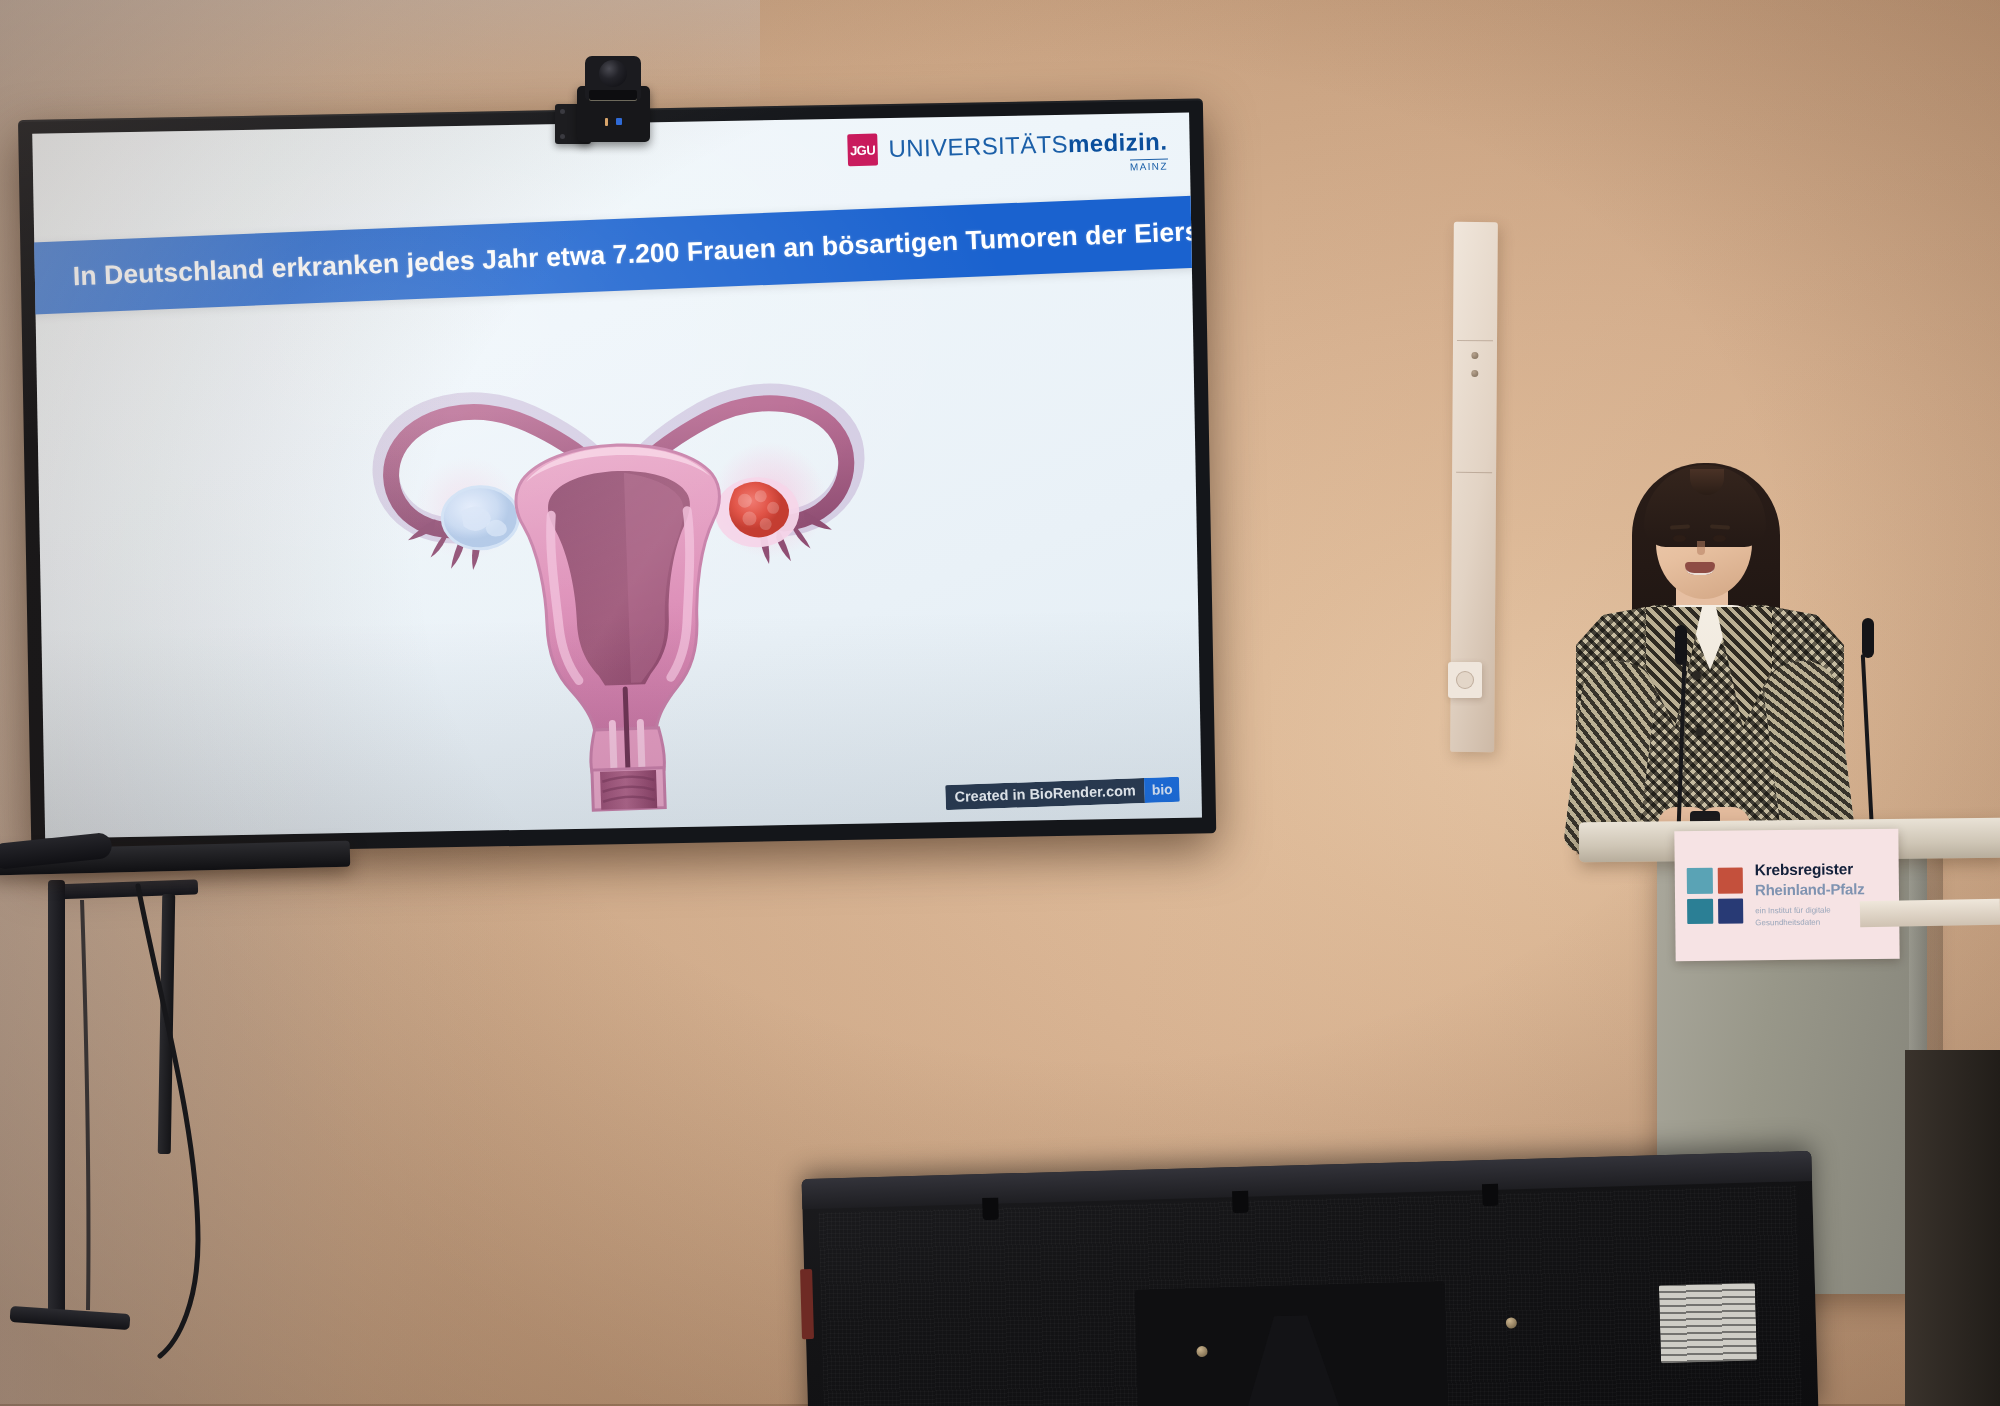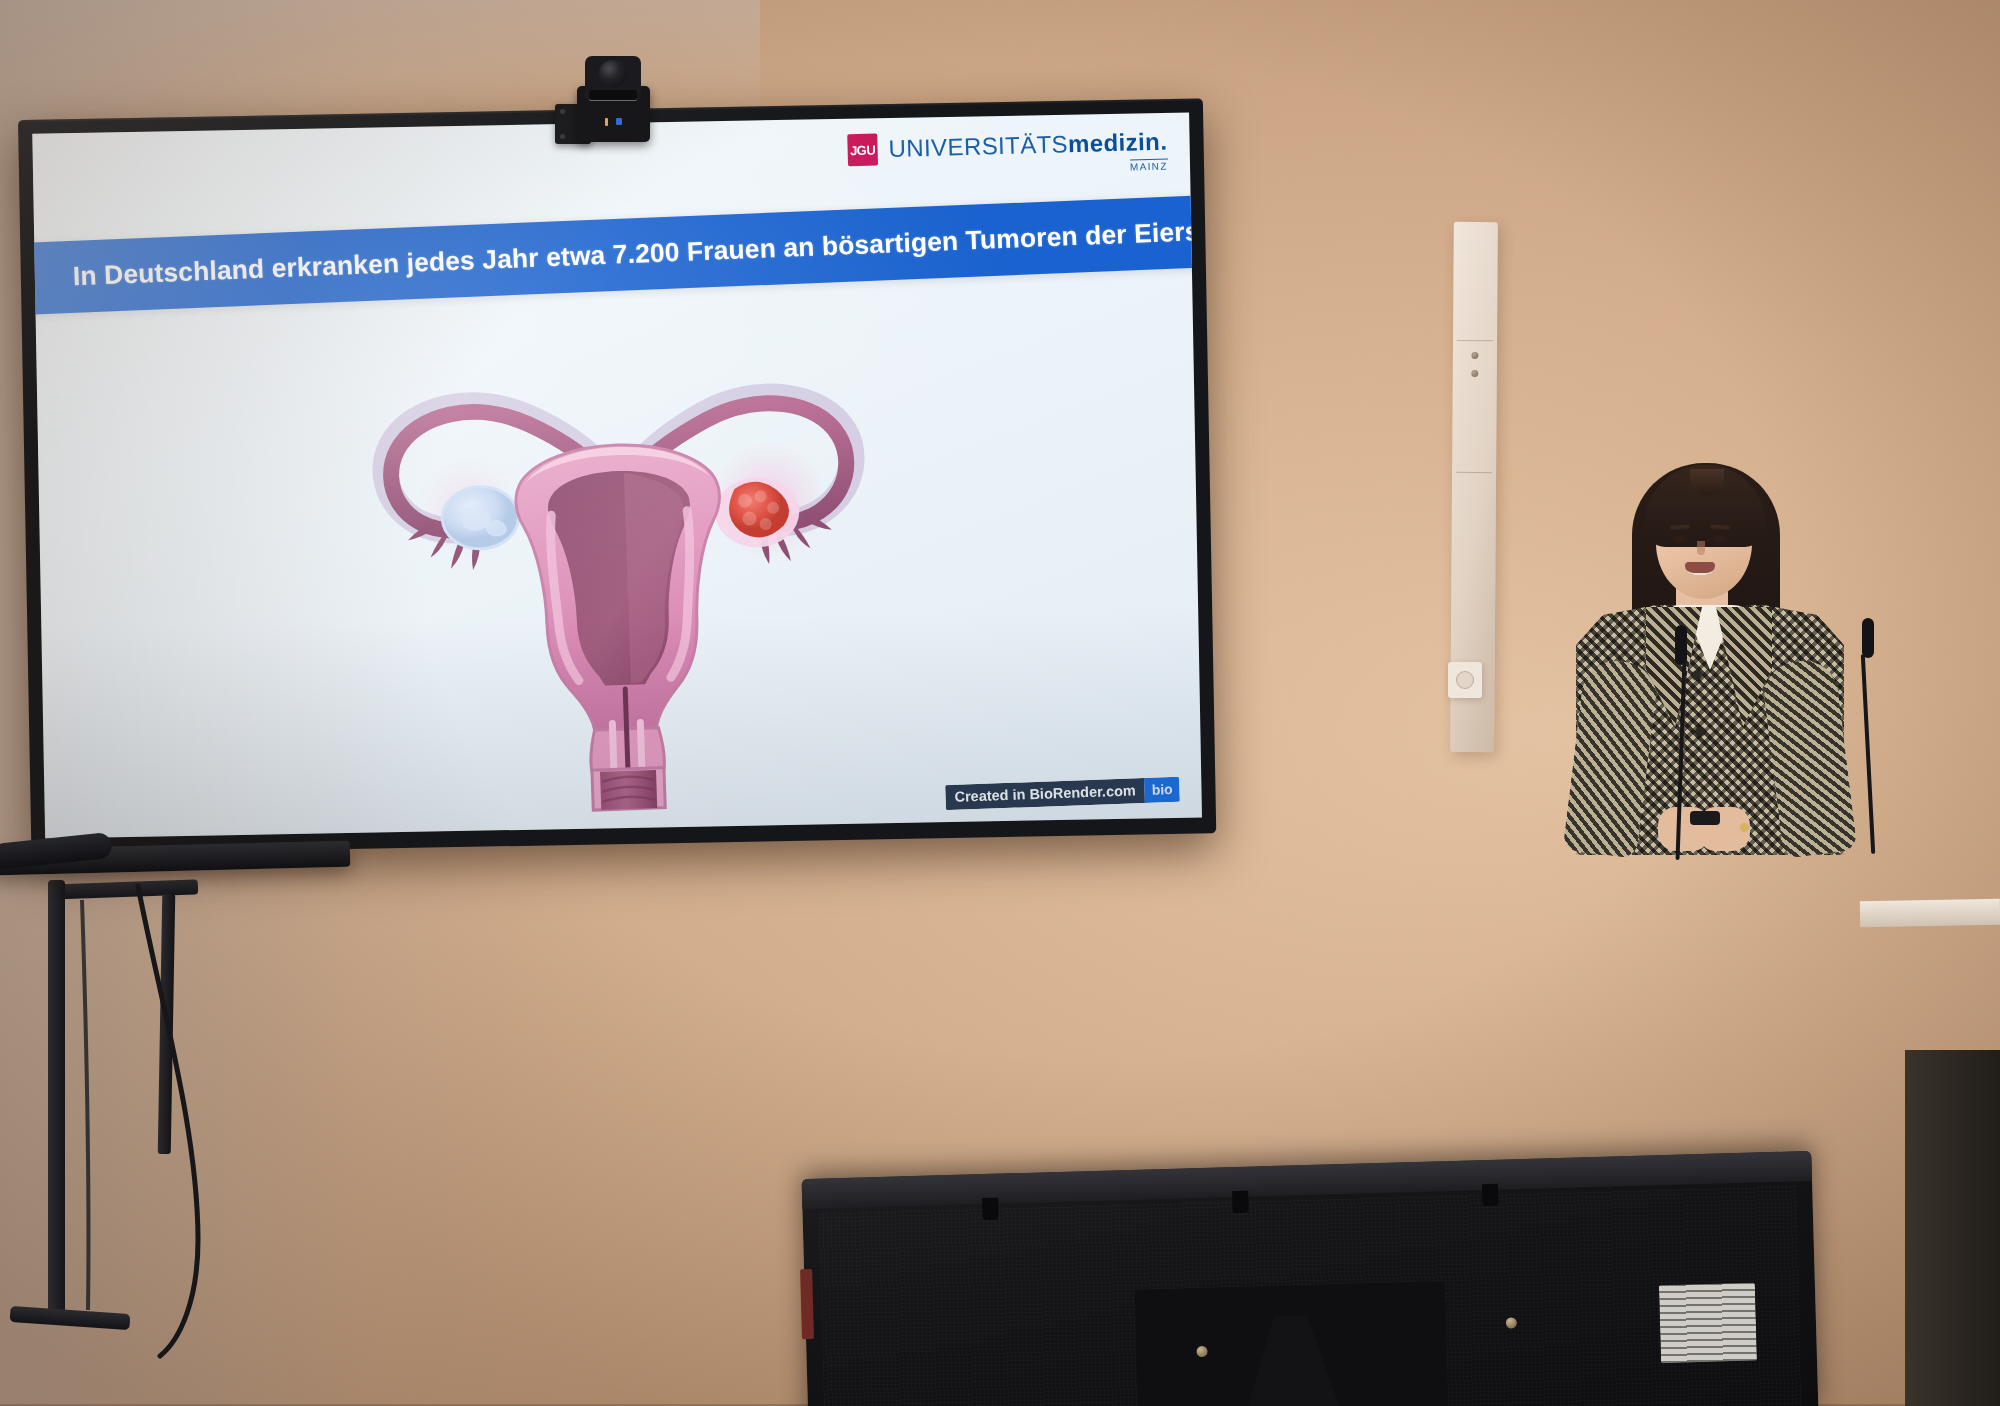--- a/index.html
+++ b/index.html
@@ -401,20 +401,38 @@
     <div class="hand r"></div>
     <div class="clicker"></div>
     <div class="ring"></div>
   </div>
 
   <div class="mic-head" style="left:1675px;top:625px"></div>
   <div class="mic" style="left:1679px;top:660px;width:4px;height:200px;transform:rotate(2deg)"></div>
   <div class="mic-head" style="left:1862px;top:618px"></div>
   <div class="mic" style="left:1866px;top:654px;width:4px;height:200px;transform:rotate(-3deg)"></div>
 
+  <div id="lectern">
+    <div class="lec-body"></div>
+    <div class="lec-edge"></div>
+    <div class="lec-top"></div>
+    <div class="lec-sign">
+      <div class="kr-squares">
+        <i style="background:#5aa3b5"></i>
+        <i style="background:#c4503c"></i>
+        <i style="background:#2b7f95"></i>
+        <i style="background:#283a75"></i>
+      </div>
+      <div class="kr-txt">
+        <div class="kr-t1">Krebsregister</div>
+        <div class="kr-t2">Rheinland-Pfalz</div>
+        <div class="kr-t3">ein Institut für digitale Gesundheitsdaten</div>
+      </div>
+    </div>
+  </div>
   <div id="rightledge"></div>
 
   <div id="table">
     <div class="tab-top"></div>
   </div>
   <div class="mic-boom"></div>
   <div id="stand">
     <div class="st-arm"></div>
     <div class="st-post"></div>
     <div class="st-foot"></div>

